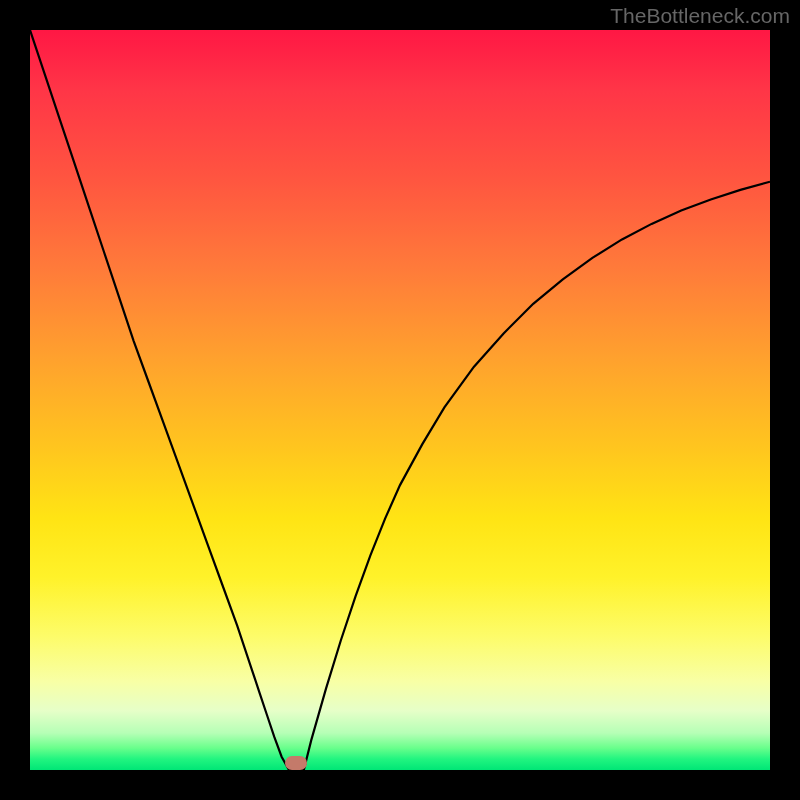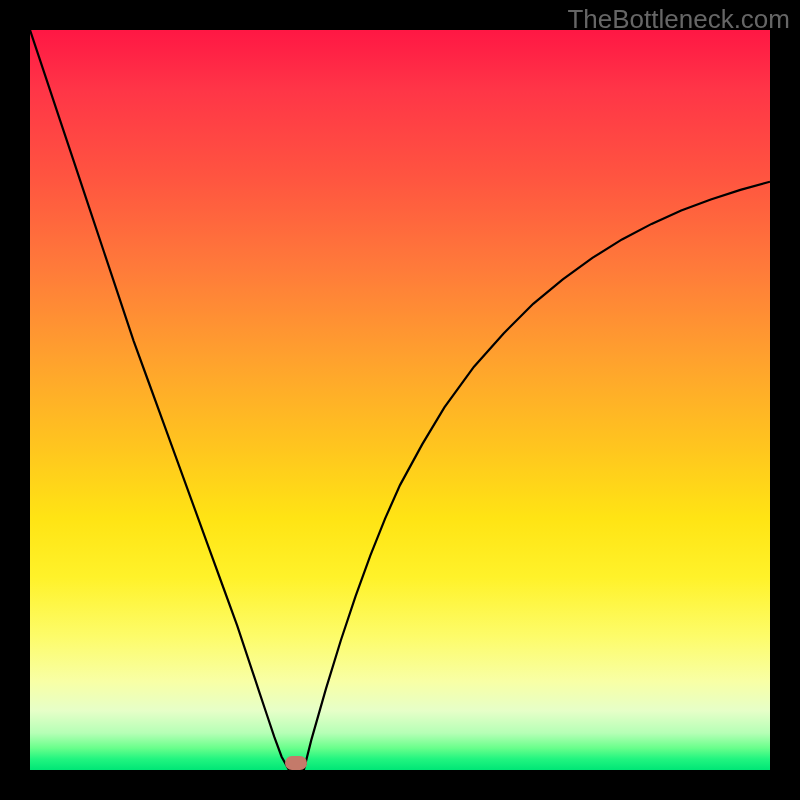--- a/index.html
+++ b/index.html
@@ -10,21 +10,21 @@
     height: 800px;
     background: #000;
     position: relative;
   }
   
   .watermark {
     position: absolute;
     top: 4px;
     right: 10px;
     font-family: Arial, sans-serif;
-    font-size: 26px;
+    font-size: 21px;
     color: #666;
     font-weight: 500;
     z-index: 10;
   }
   
   .plot-area {
     position: absolute;
     left: 30px;
     top: 30px;
     width: 740px;

